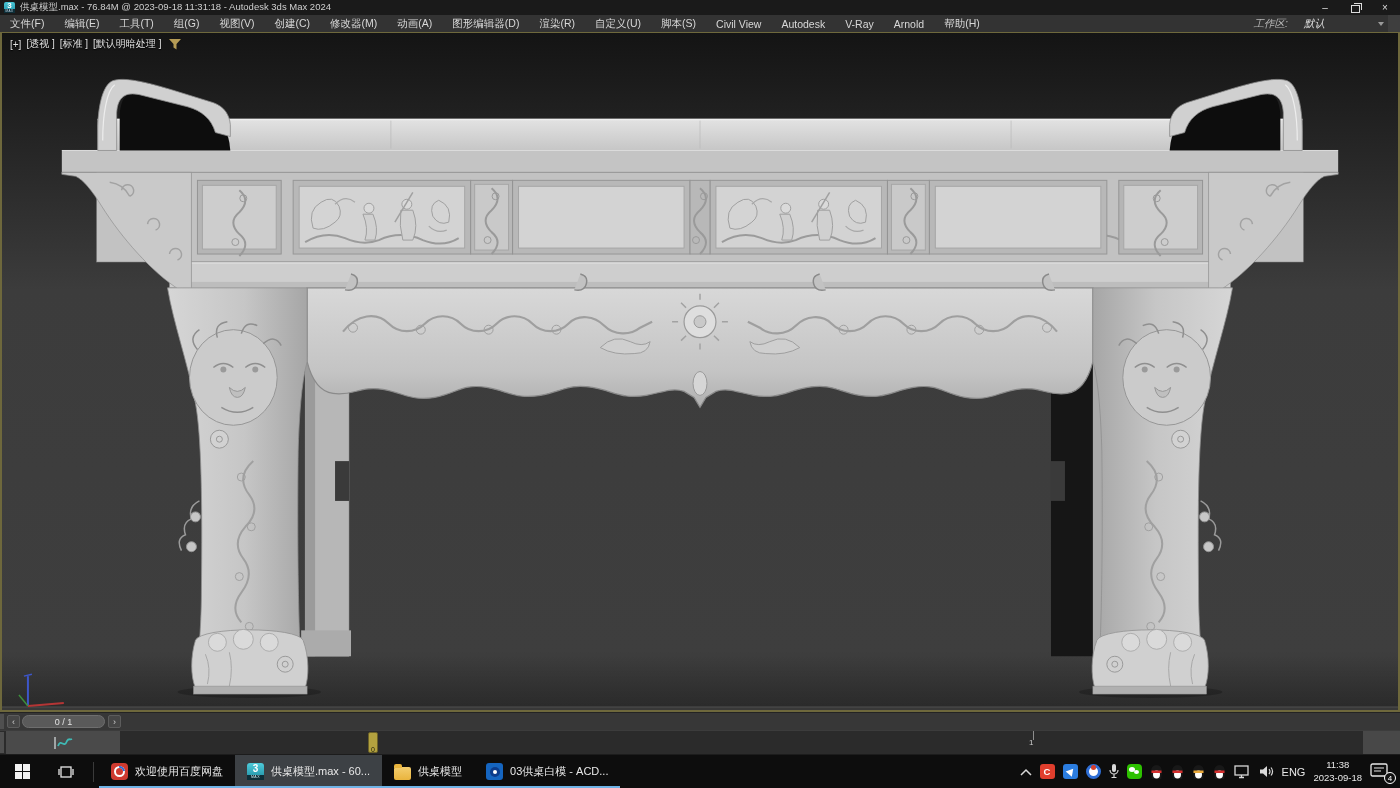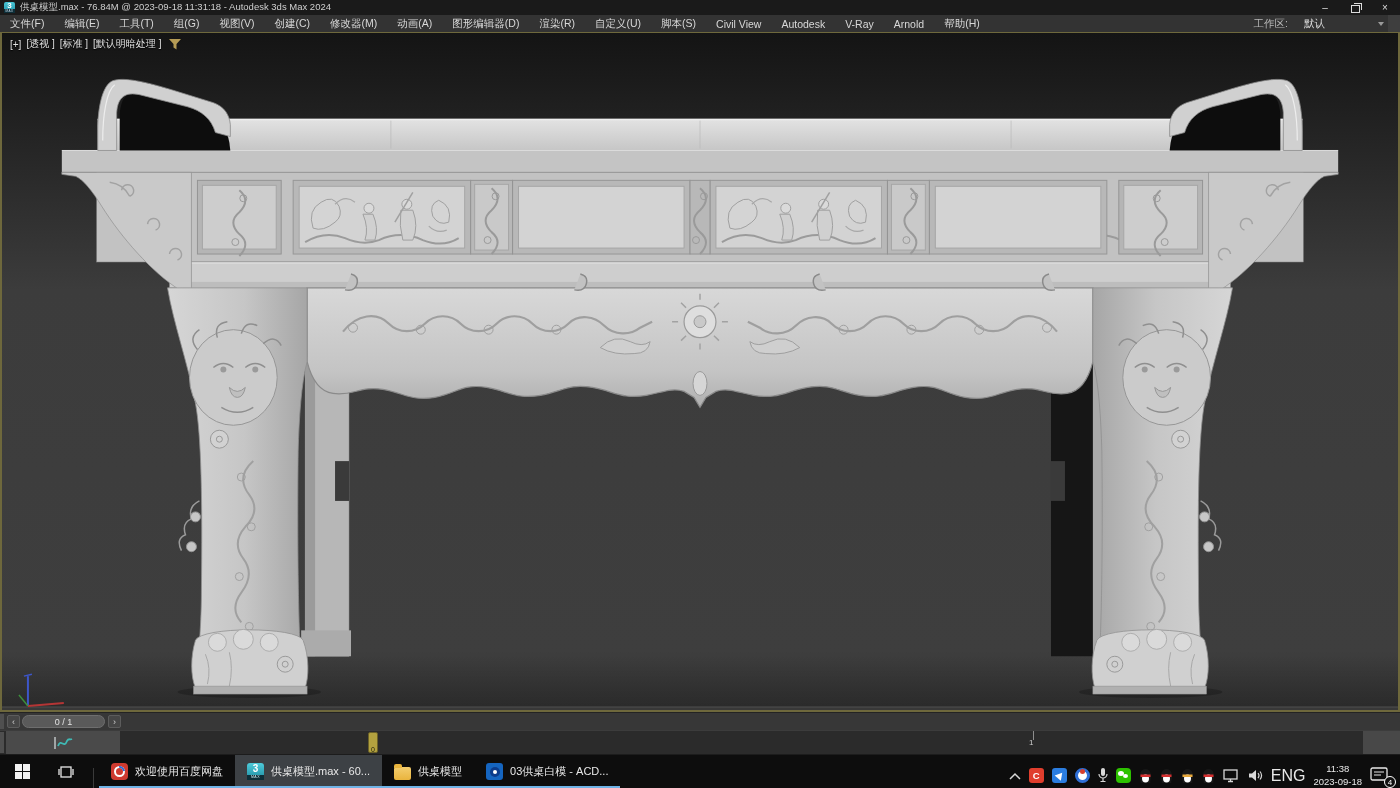--- a/index.html
+++ b/index.html
@@ -14,21 +14,21 @@
   .app-ico .nm{position:absolute;bottom:0;left:0;right:0;height:4px;background:#0d2e38;color:#cde;
             font-size:3px;text-align:center;line-height:4px;letter-spacing:.5px;}
   .win-controls{margin-left:auto;display:flex;height:100%;}
   .win-btn{width:30px;display:flex;align-items:center;justify-content:center;color:#dcdcdc;font-size:10px;}
   .restore-glyph{width:7px;height:6px;border:1px solid #dcdcdc;position:relative;background:#1a1a1a;margin-top:2px;}
   .restore-glyph:before{content:"";position:absolute;left:2px;top:-3px;width:7px;height:6px;border:1px solid #dcdcdc;border-bottom:none;border-left:none;}
   
   .menubar{position:absolute;top:15px;left:0;right:12px;height:17px;background:#333333;
            display:flex;align-items:center;color:#d8d8d8;font-size:10.5px;}
   .menu-item{padding:0 10px;white-space:nowrap;}
-  .workspace{margin-left:auto;display:flex;align-items:center;color:#b8b8b8;padding-right:4px;}
+  .workspace{margin-left:auto;display:flex;align-items:center;color:#b8b8b8;padding-right:4px;font-style:italic;}
   .workspace .val{color:#d8d8d8;margin-left:16px;width:70px;}
   .caret{width:0;height:0;border-left:3.5px solid transparent;border-right:3.5px solid transparent;
          border-top:4px solid #9a9a9a;margin-left:4px;}
   
   .viewport{position:absolute;top:32px;left:0;width:1400px;height:680px;box-sizing:border-box;
             border:2px solid #6e683c;border-top-width:1px;background:#3e3e3e;}
   .viewport svg.scene3d{position:absolute;left:0;top:0;}
   .vp-label{position:absolute;top:4px;left:8px;display:flex;align-items:center;gap:5px;
             color:#e2e2e2;font-size:10px;text-shadow:0 1px 1px #000;}
   .vp-label .funnel{margin-left:3px;margin-top:1px;}
@@ -43,21 +43,21 @@
   
   .trackbar{position:absolute;top:730px;left:0;right:0;height:25px;background:#2b2b2b;border-top:1px solid #3c3c3c;
             border-bottom:1px solid #1c1c1c;box-sizing:border-box;}
   .tb-left{position:absolute;left:6px;top:0;width:114px;height:23px;background:#4a4a4a;display:flex;align-items:center;justify-content:center;}
   .tb-right{position:absolute;left:1363px;right:0;top:0;height:23px;background:#484848;}
   .tb-marker{position:absolute;left:368px;top:1px;width:10px;height:21px;background:#b3a23f;border:1px solid #6b6128;
              border-radius:2px;box-sizing:border-box;color:#26240e;font-size:7px;text-align:center;line-height:34px;}
   .tb-tick{position:absolute;left:1033px;top:0;width:1px;height:9px;background:#8d8d8d;}
   .tb-tick-label{position:absolute;left:1029px;top:7px;color:#cccccc;font-size:8px;}
   
-  .taskbar{position:absolute;top:755px;left:0;right:0;height:33px;background:#0d0d0d;display:flex;align-items:flex-end;color:#e8e8e8;}
+  .taskbar{position:absolute;top:755px;left:0;right:0;height:33px;background:#0d0d0d;display:flex;align-items:center;color:#e8e8e8;}
   .tb-sys{width:44px;height:100%;display:flex;align-items:center;justify-content:center;}
   .tb-sep{width:1px;height:20px;background:#3a3a3a;margin:0 5px;}
   .task-app{position:relative;height:100%;display:flex;align-items:center;gap:7px;padding:0 12px;font-size:11px;max-width:170px;}
   .task-app:after{content:"";position:absolute;left:0;right:0;bottom:0;height:2px;background:#6fb3e6;}
   .task-app.active{background:#3d4145;}
   .task-app .lbl{white-space:nowrap;overflow:hidden;max-width:120px;}
   .ico17{width:17px;height:17px;flex:0 0 auto;position:relative;}
   .max-ico{border-radius:3px;background:linear-gradient(#4ecbda,#1d8ba0);}
   .max-ico .n3{position:absolute;top:0;left:0;right:0;text-align:center;color:#fff;font-weight:bold;font-size:10px;line-height:12px;}
   .max-ico .nm{position:absolute;bottom:0;left:0;right:0;height:5px;background:#0d2e38;color:#cfe8ee;font-size:3.5px;line-height:5px;text-align:center;letter-spacing:.5px;}
@@ -73,21 +73,21 @@
   .tray{margin-left:auto;display:flex;align-items:center;gap:8px;padding-right:8px;}
   .tray-ico{display:flex;align-items:center;justify-content:center;}
   .ico-c{width:15px;height:15px;border-radius:3px;background:#e03e2d;color:#fff;font-size:9.5px;font-weight:bold;text-align:center;line-height:15px;}
   .ico-arrow{width:15px;height:15px;border-radius:3px;background:#2b7de0;position:relative;}
   .ico-arrow:before{content:"";position:absolute;left:4px;top:4px;width:0;height:0;border-left:4px solid transparent;border-right:4px solid transparent;border-bottom:7px solid #fff;transform:rotate(40deg);}
   .ico-bdu{width:15px;height:15px;border-radius:50%;background:#fff;border:3px solid #2f6fd6;box-sizing:border-box;position:relative;}
   .ico-bdu:before{content:"";position:absolute;left:2px;top:-2px;width:5px;height:5px;border-radius:50%;background:#d6402f;}
   .ico-wechat{width:15px;height:15px;border-radius:4px;background:#2dc100;position:relative;}
   .ico-wechat:before{content:"";position:absolute;left:2.5px;top:3px;width:6px;height:5px;border-radius:50%;background:#fff;}
   .ico-wechat:after{content:"";position:absolute;left:7.5px;top:6px;width:5px;height:4px;border-radius:50%;background:#fff;}
-  .lang{font-size:16px;color:#e8e8e8;}
+  .lang{font-size:11px;color:#e8e8e8;}
   .clock{font-size:9.5px;line-height:1.3;text-align:center;color:#e8e8e8;}
   .notif{position:relative;width:22px;height:18px;}
   .notif .badge{position:absolute;right:-4px;bottom:-3px;width:12px;height:12px;border-radius:50%;background:#111;
       border:1px solid #fff;color:#fff;font-size:8px;text-align:center;line-height:12px;box-sizing:border-box;}
 </style>
 </head>
 <body>
 
 <div class="app">
 

